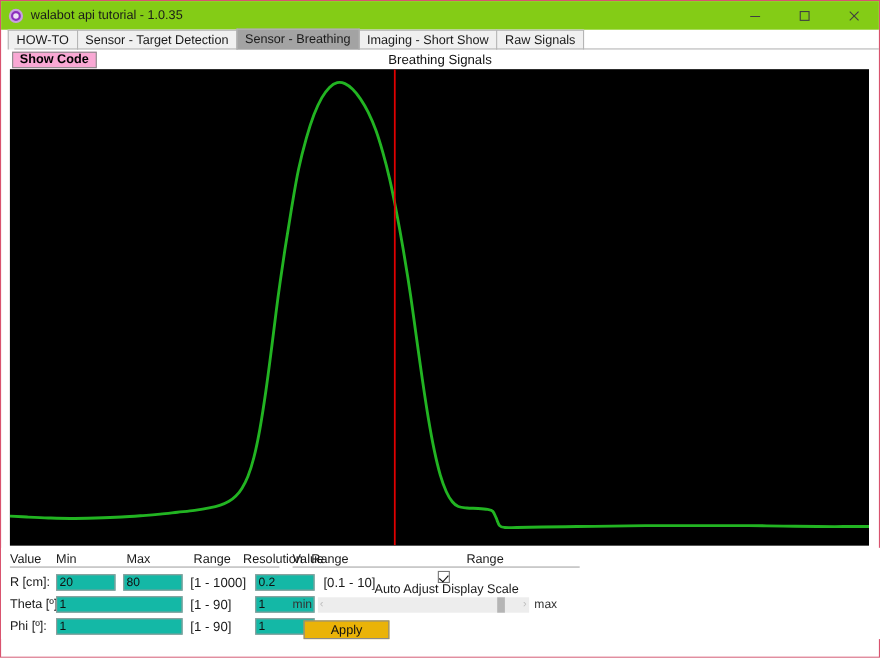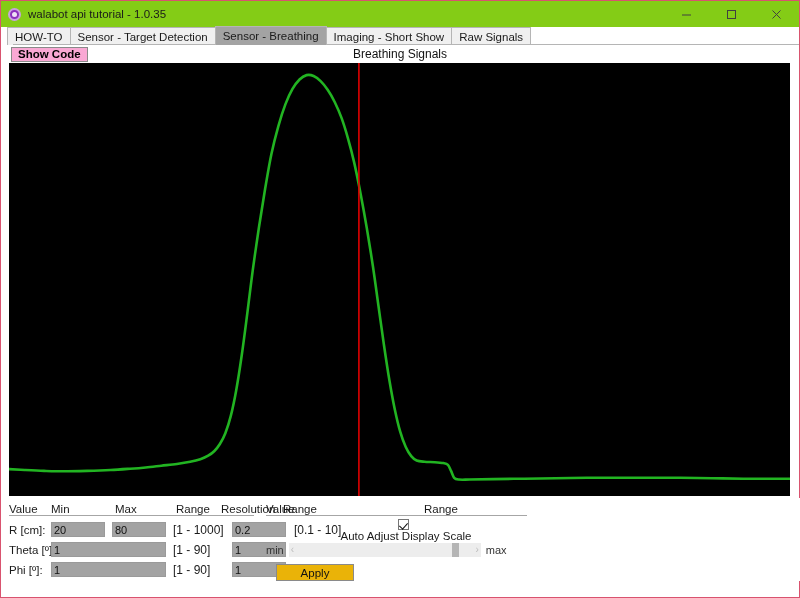--- a/index.html
+++ b/index.html
@@ -139,21 +139,21 @@
   .hdr{white-space:nowrap;}
   .rule{
     position:absolute;height:1px;background:#a6a6a6;
   }
   .prow{display:flex;align-items:center;height:19px;margin-top:1px;}
   .rlabel{width:42px;white-space:nowrap;font-size:11.5px;}
   .tf{
     height:15px;
     box-sizing:border-box;
     border:1px solid #9a9a9a;
-    background:#a3a3a3;
+    background:#14b8a6;
     font-family:"Liberation Sans", sans-serif;
     font-size:11px;
     color:#111;
     padding:0 2px;
     margin:0;
     outline:none;
   }
   .rngtxt{white-space:nowrap;font-size:12px;}
   
   #right-pane{

